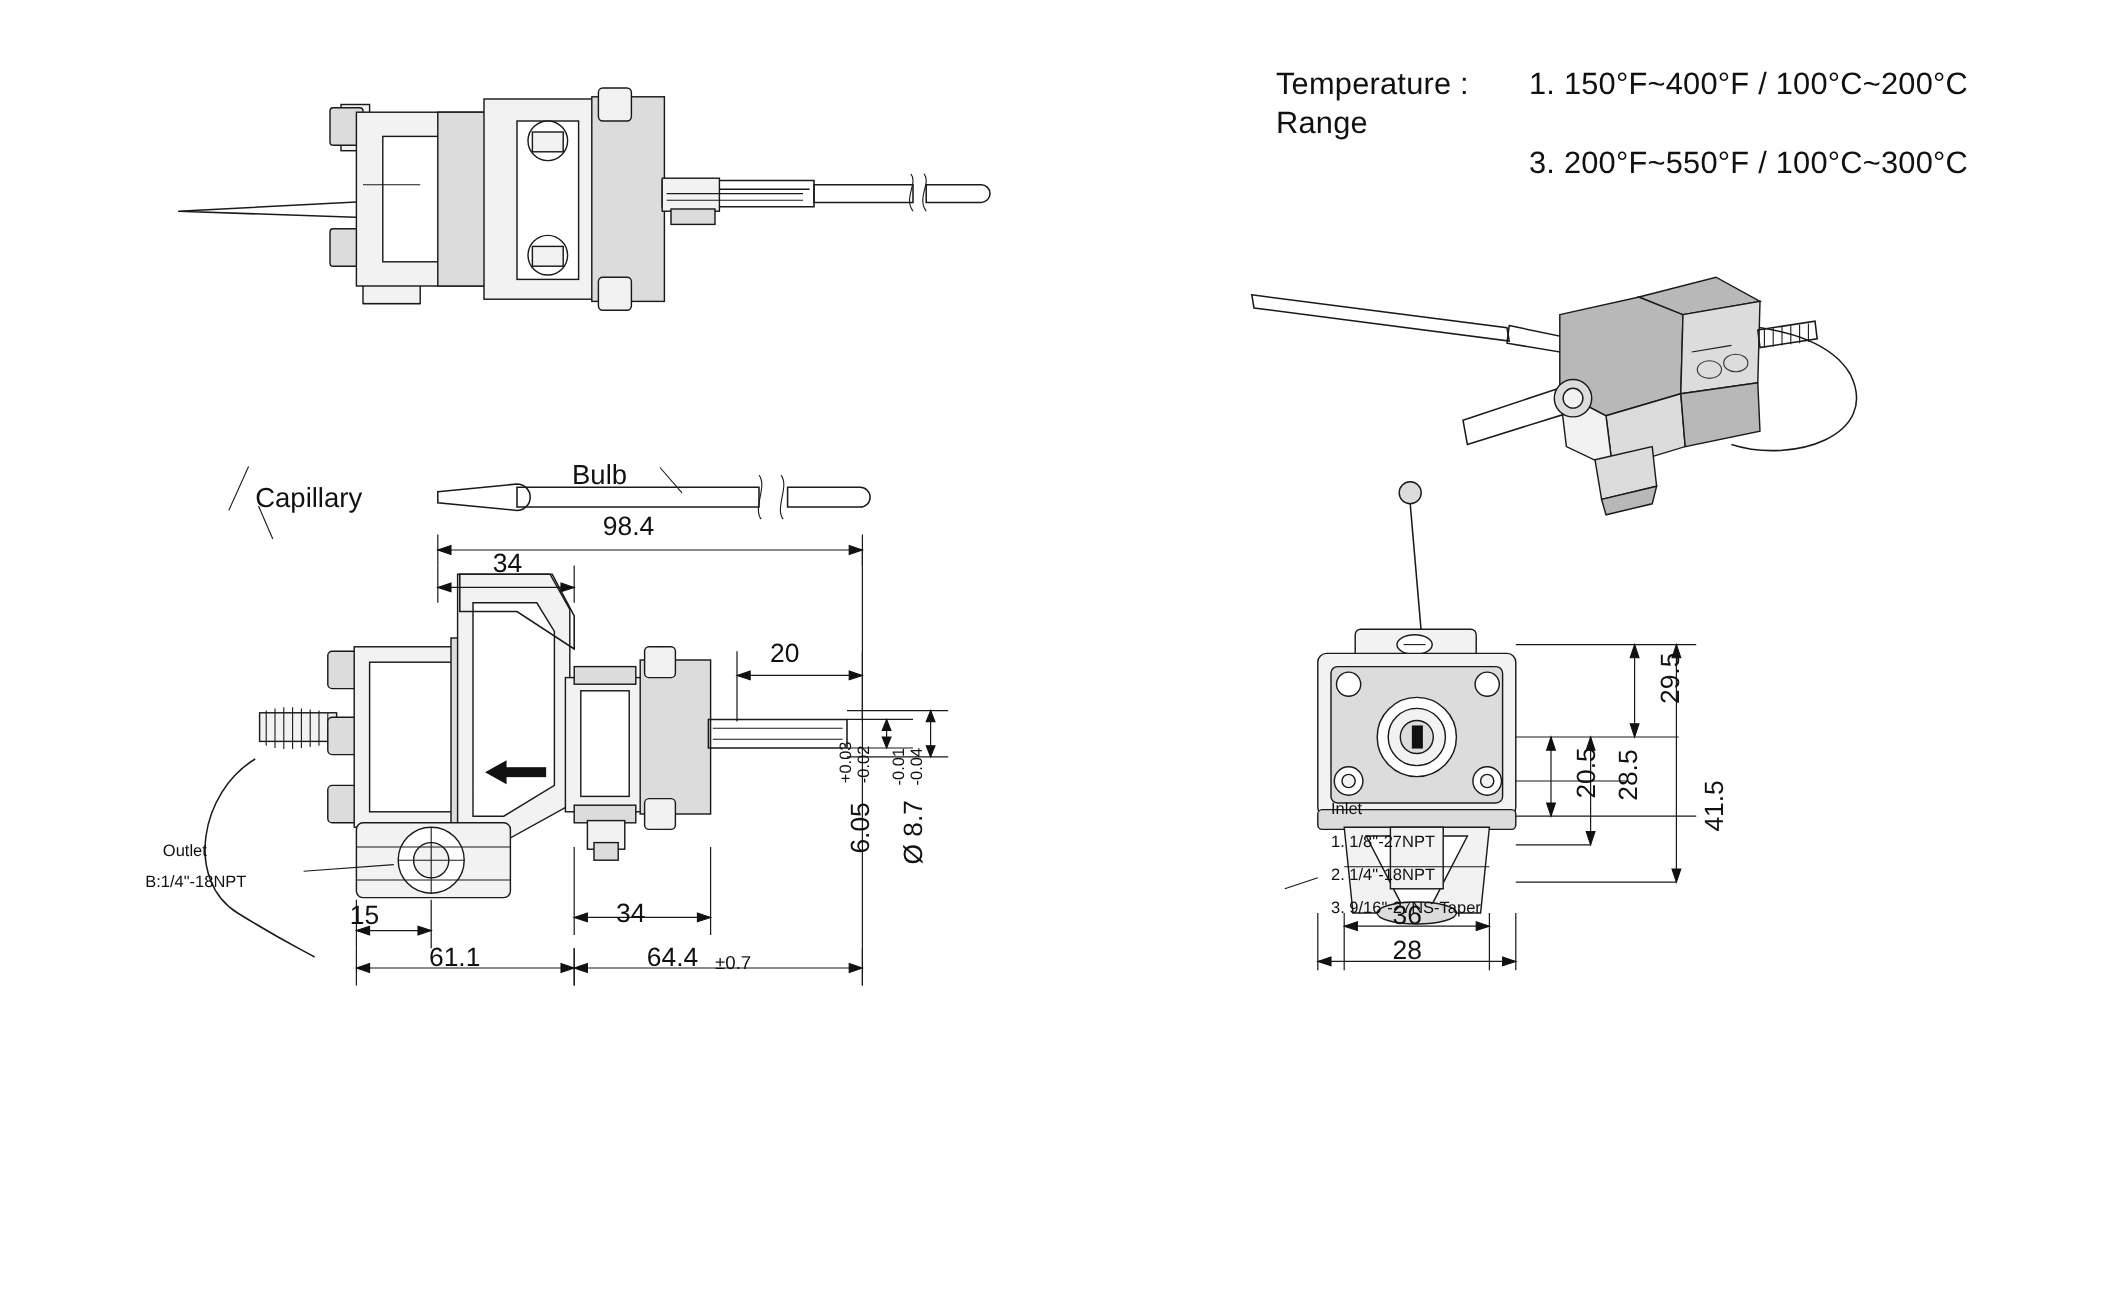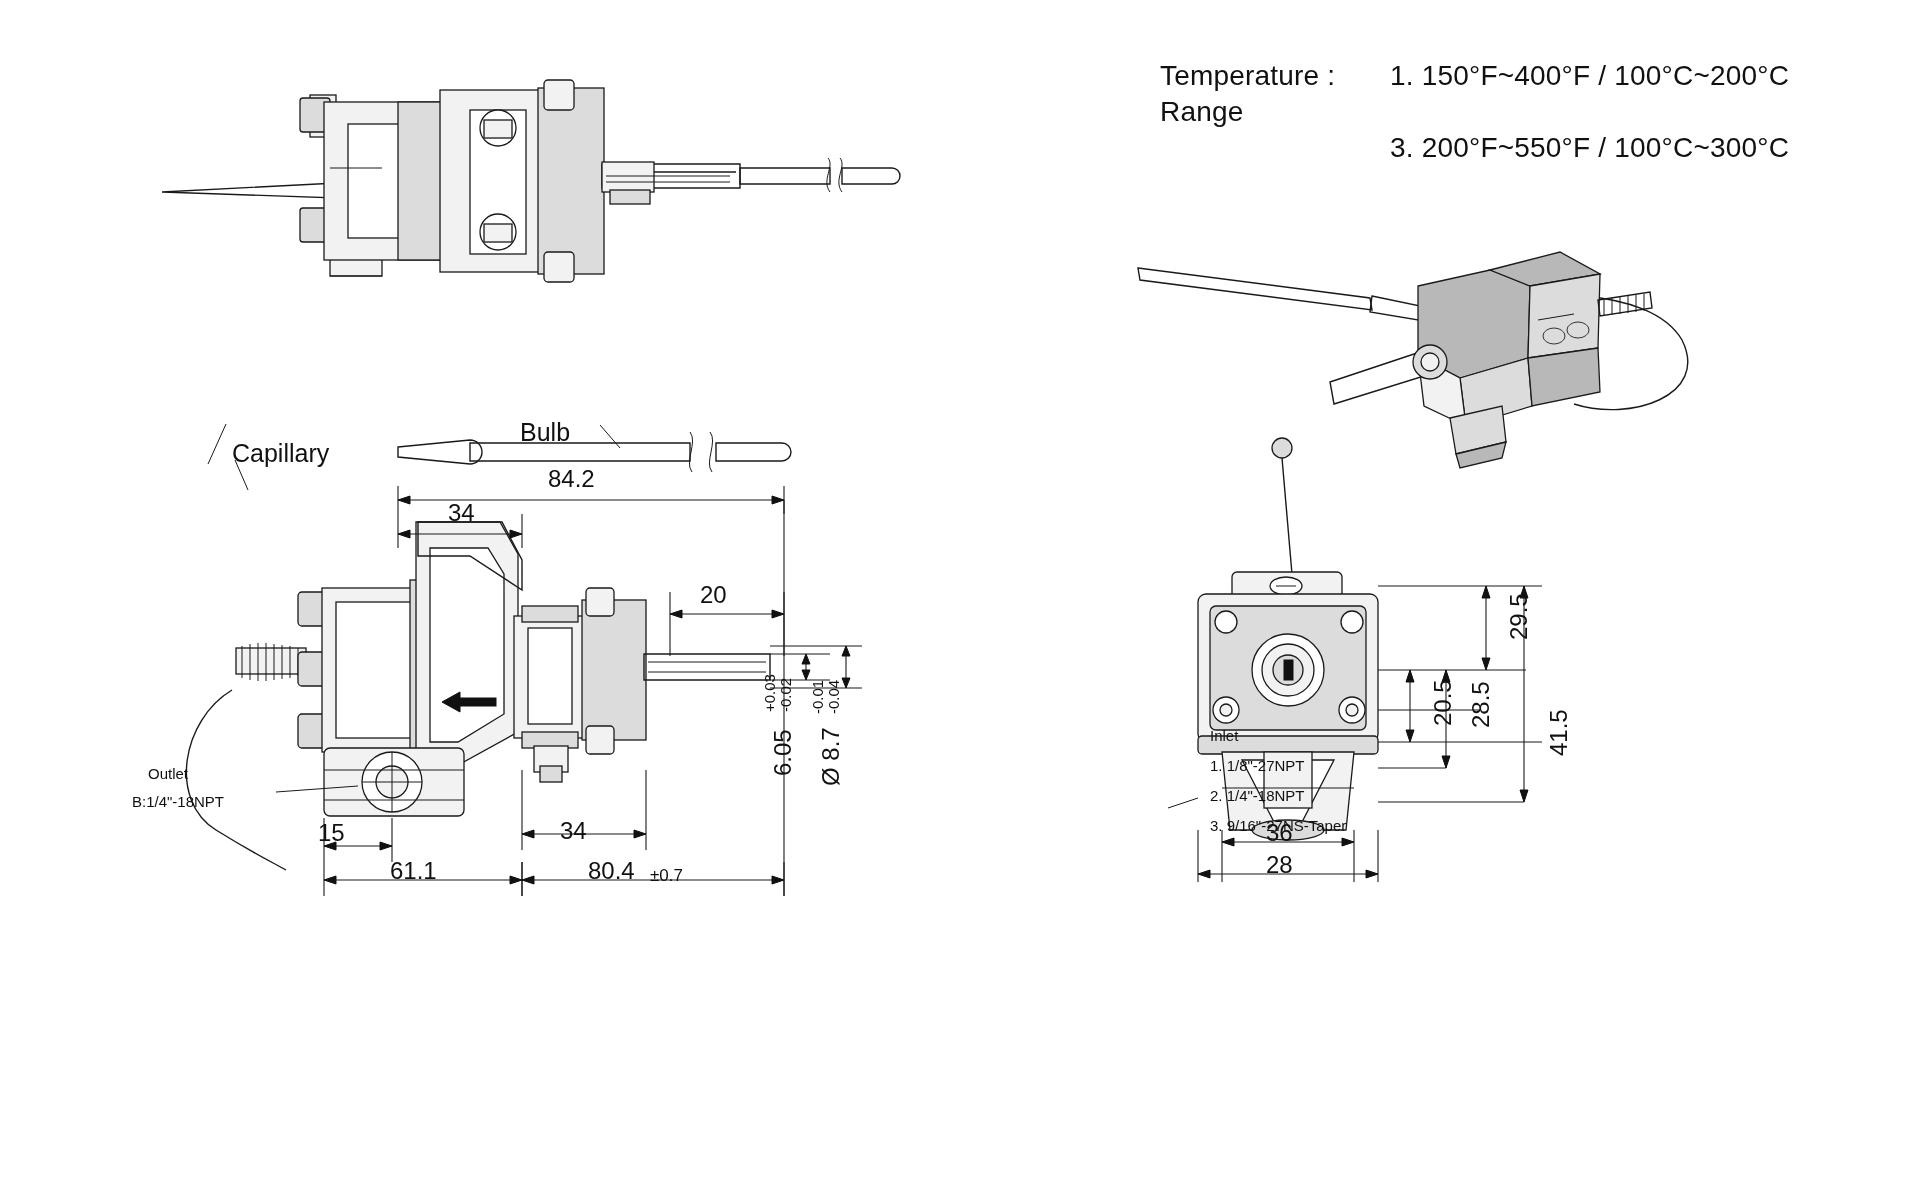--- a/index.html
+++ b/index.html
@@ -253,27 +253,27 @@
 
       <path class="stroke-dim" d="M654 30 L654 426"></path>
 
       <path class="stroke-thin" d="M146 322 L228 316"></path>
     </svg>
   </div>
 
   <div class="txt t-label" style="left:232px; top:396px;margin-top:43px;">Capillary</div>
   <div class="txt t-label" style="left:520px; top:396px;margin-top:22px;">Bulb</div>
 
-  <div class="txt t-dim" style="left:548px; top:466px;">84.2</div>
+  <div class="txt t-dim" style="left:548px; top:466px;">98.4</div>
   <div class="txt t-dim" style="left:448px; top:500px;">34</div>
   <div class="txt t-dim" style="left:700px; top:582px;">20</div>
   <div class="txt t-dim" style="left:318px; top:820px;">15</div>
   <div class="txt t-dim" style="left:560px; top:818px;">34</div>
   <div class="txt t-dim" style="left:390px; top:858px;">61.1</div>
-  <div class="txt t-dim" style="left:588px; top:858px;">80.4</div>
+  <div class="txt t-dim" style="left:588px; top:858px;">64.4</div>
   <div class="txt t-dim-sm" style="left:650px; top:866px;">±0.7</div>
 
   <div class="txt t-dim vert" style="left:770px; top:776px;">6.05</div>
   <div class="txt t-tiny vert" style="left:762px; top:712px;">+0.03</div>
   <div class="txt t-tiny vert" style="left:778px; top:712px;">-0.02</div>
 
   <div class="txt t-dim vert" style="left:818px; top:786px;">Ø 8.7</div>
   <div class="txt t-tiny vert" style="left:810px; top:714px;">-0.01</div>
   <div class="txt t-tiny vert" style="left:826px; top:714px;">-0.04</div>
 

